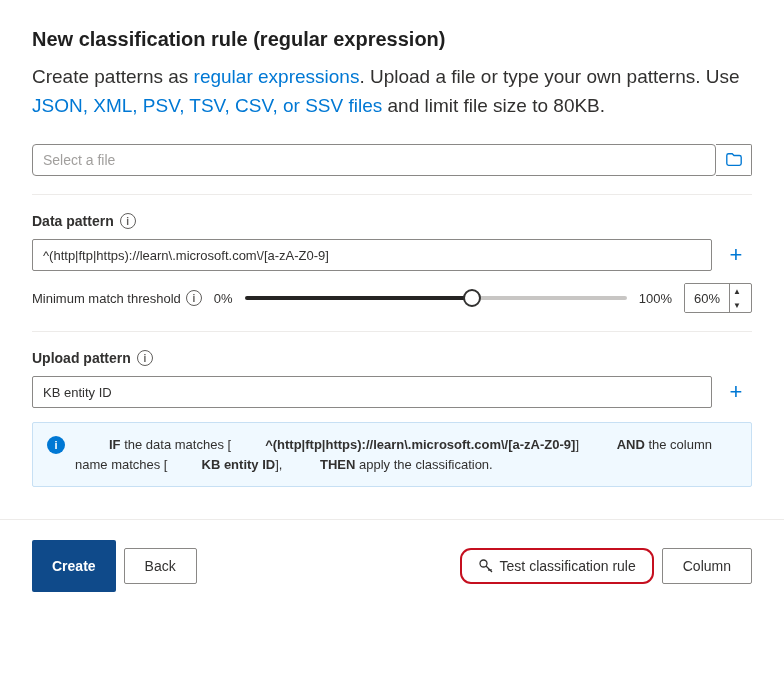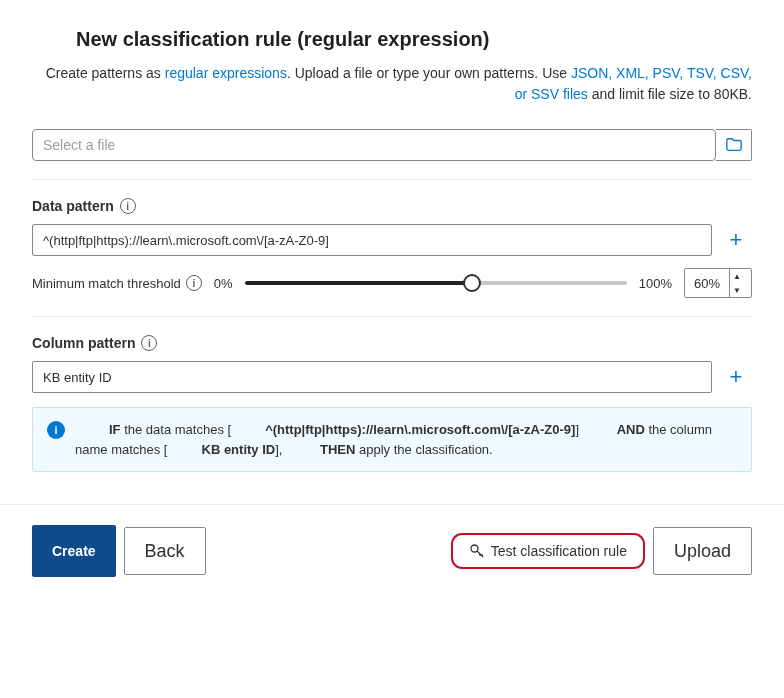--- a/index.html
+++ b/index.html
@@ -13,28 +13,26 @@
     }
     .container {
       padding: 28px 32px 24px 32px;
       max-width: 784px;
     }
     .page-title {
       font-size: 20px;
       font-weight: 600;
       color: #1f1f1f;
       margin-bottom: 12px;
-      margin-left: 44px;
     }
     .description {
-      font-size: 14px;
+      font-size: 19px;
       color: #323130;
       margin-bottom: 24px;
       line-height: 1.5;
-      text-align: right;
     }
     .description a, .description-link {
       color: #0078d4;
       text-decoration: none;
     }
     .divider {
       border: none;
       border-top: 1px solid #edebe9;
       margin: 18px 0;
     }
@@ -268,22 +266,22 @@
       font-size: 14px;
       font-weight: 600;
       cursor: pointer;
     }
     .btn-secondary {
       background: #fff;
       color: #323130;
       border: 1px solid #8a8886;
       border-radius: 2px;
       padding: 0 20px;
-      height: 48px;
-      font-size: 18px;
+      height: 36px;
+      font-size: 14px;
       cursor: pointer;
     }
     .btn-test {
       background: #fff;
       color: #323130;
       border: 2px solid #c50f1f;
       border-radius: 11px;
       padding: 0 16px;
       height: 36px;
       font-size: 14px;
@@ -351,21 +349,21 @@
           <button class="arrow-btn">▼</button>
         </div>
       </div>
     </div>
   </div>
 
   <hr class="divider">
 
   <div class="column-pattern-section">
     <div class="section-label">
-      <span>Column pattern</span>
+      <span>Upload pattern</span>
       <span class="info-icon">i</span>
     </div>
     <div class="pattern-row">
       <input type="text" class="pattern-input" value="KB entity ID" style="">
       <button class="add-btn">
         <span>+</span>
       </button>
     </div>
 
     <div class="info-box">
@@ -383,14 +381,14 @@
   <div class="spacer"></div>
   <button class="btn-test">
     <svg width="16" height="16" viewBox="0 0 16 16" fill="none" xmlns="http://www.w3.org/2000/svg">
       <circle cx="5.5" cy="5.5" r="3.5" stroke="#323130" stroke-width="1.3" fill="none"></circle>
       <line x1="8" y1="8" x2="14" y2="14" stroke="#323130" stroke-width="1.3"></line>
       <line x1="11" y1="11" x2="11" y2="13" stroke="#323130" stroke-width="1.3"></line>
       <line x1="13" y1="11" x2="13" y2="12.5" stroke="#323130" stroke-width="1.3"></line>
     </svg>
     <span>Test classification rule</span>
   </button>
-  <button class="btn-secondary">Upload</button>
+  <button class="btn-secondary">Column</button>
 </div>
 
 </body></html>

